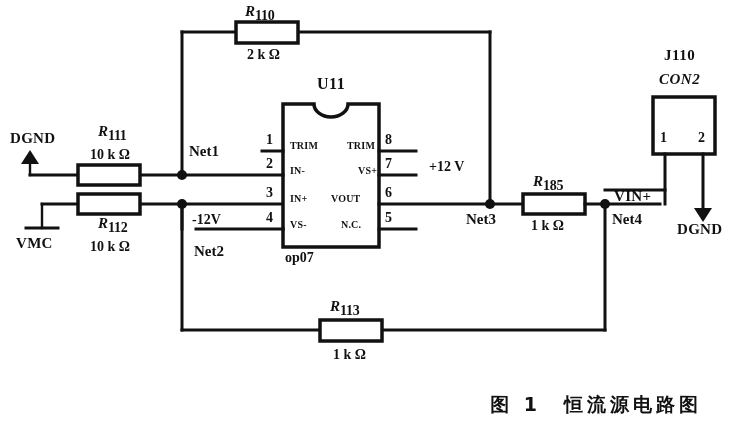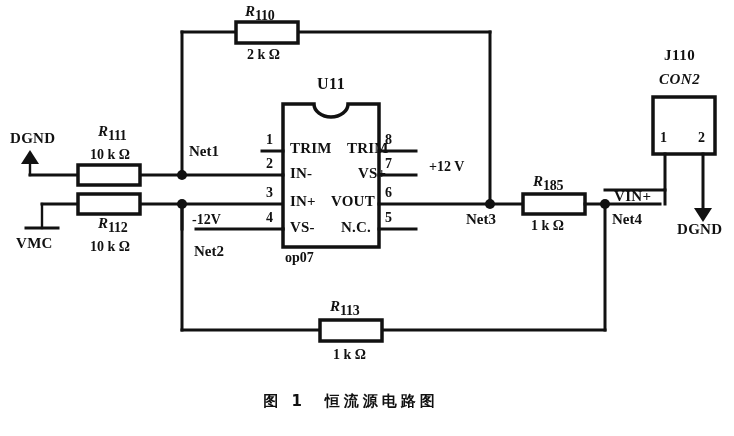--- a/index.html
+++ b/index.html
@@ -67,21 +67,21 @@
     vertical-align: -0.25em;
     letter-spacing: -0.3px;
   }
   .res-val {
     font-size: 14px;
   }
   .net {
     font-size: 15px;
   }
   .pin-label {
-    font-size: 15px;
+    font-size: 10px;
     letter-spacing: 0.2px;
   }
   .pin-num {
     font-size: 14px;
   }
   .term {
     font-size: 15px;
     letter-spacing: 0.3px;
   }
   .chip-name {
@@ -97,22 +97,22 @@
   }
   .conn-name {
     font-size: 15px;
     letter-spacing: 0.5px;
   }
   #caption {
     position: absolute;
     left: 0;
     top: 392px;
     width: 702px;
-    text-align: center;
-    font-size: 15px;
+    text-align: right;
+    font-size: 19px;
     font-weight: bold;
     color: #111111;
     letter-spacing: 4px;
     font-family: "DejaVu Sans", "Liberation Sans", sans-serif;
   }
   #watermark {
     position: absolute;
     left: 596px;
     top: 352px;
     width: 138px;

